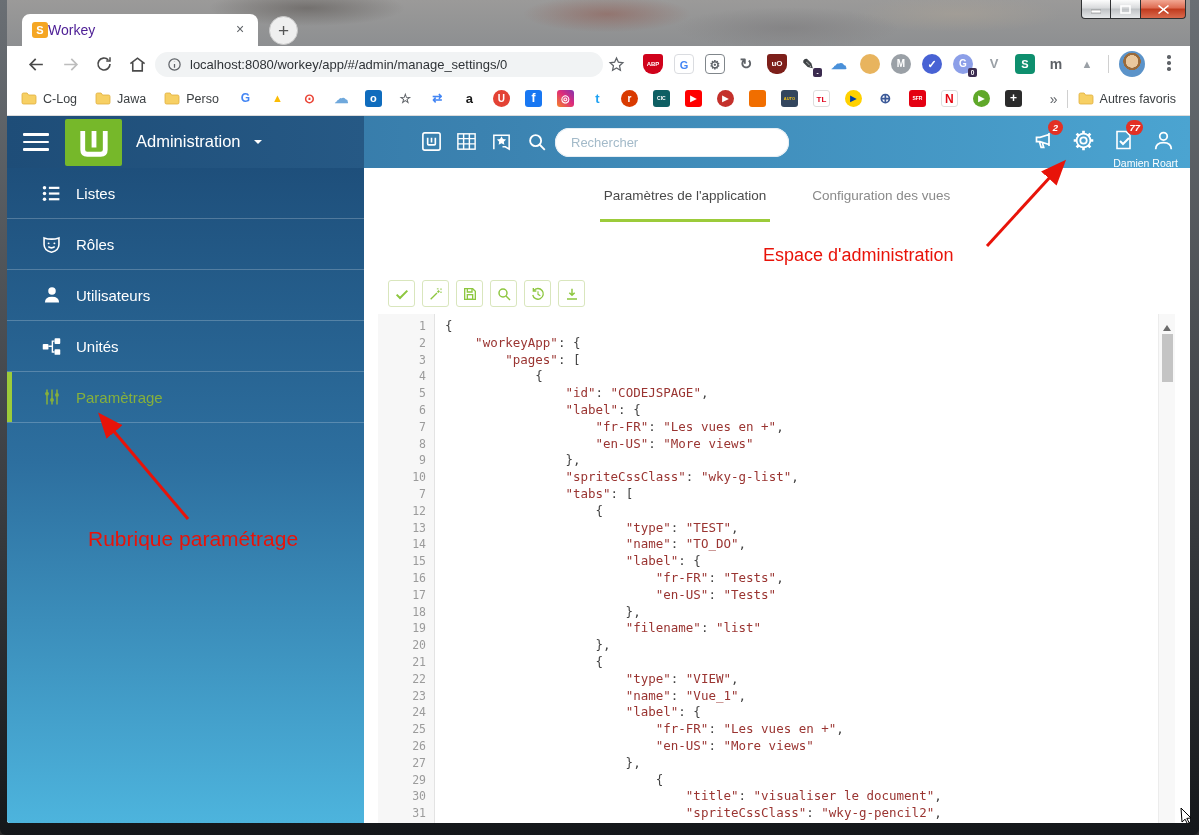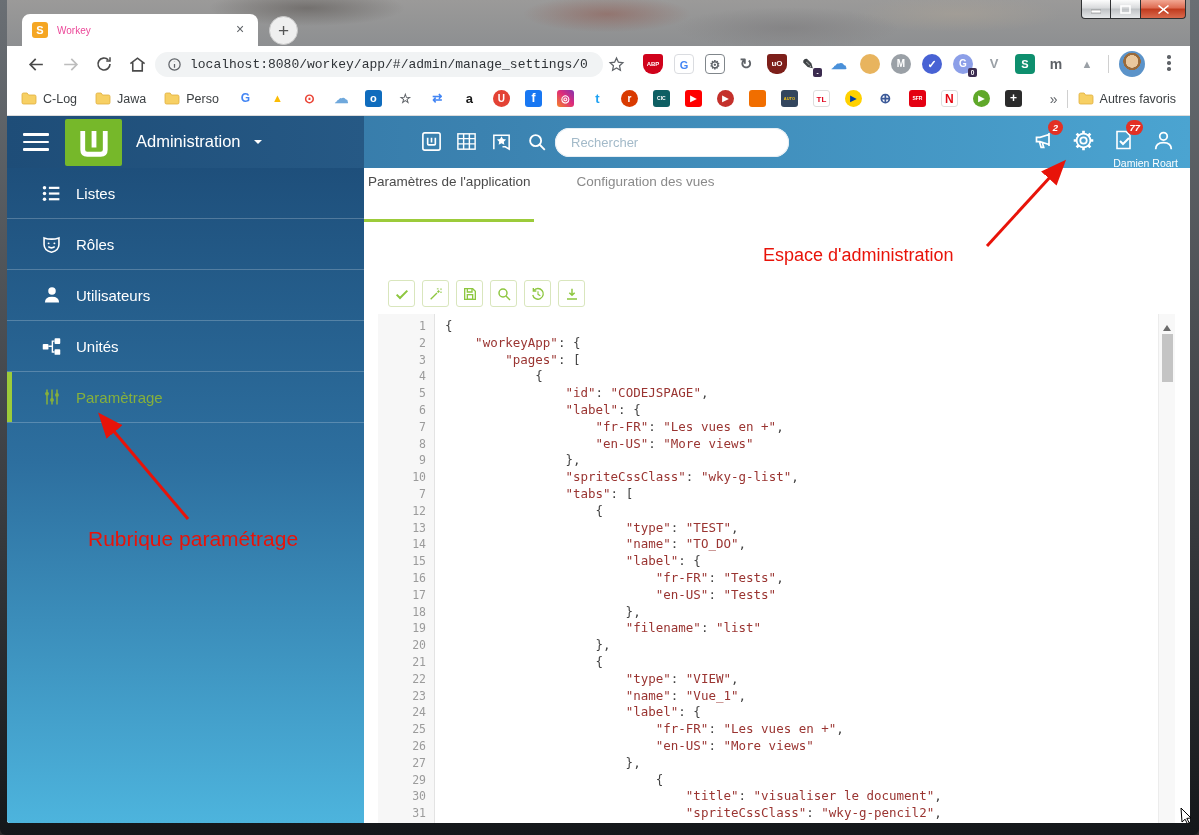--- a/index.html
+++ b/index.html
@@ -13,37 +13,37 @@
     background:
       radial-gradient(140px 26px at 300px 8px, rgba(70,64,60,.45), transparent 70%),
       radial-gradient(120px 26px at 600px 14px, rgba(140,62,48,.38), transparent 70%),
       radial-gradient(160px 30px at 780px 28px, rgba(120,118,120,.5), transparent 70%),
       radial-gradient(150px 26px at 950px 14px, rgba(175,165,150,.45), transparent 70%),
       linear-gradient(180deg,#9b9a99,#8d8f91);}
   .tab{position:absolute;left:15px;top:14px;width:236px;height:32px;background:#fff;
     border-radius:8px 8px 0 0;display:flex;align-items:center;padding:0 10px;}
   .favicon{width:16px;height:16px;border-radius:3px;background:#f5a623;color:#fff;
     font:700 11px/16px "Liberation Sans",sans-serif;text-align:center;flex:0 0 16px;}
-  .tab-title{margin-left:9px;font-size:10px;color:#ec4899;flex:1;}
+  .tab-title{font-size:14px;color:#4c1d95;flex:1;}
   .tab-close{width:16px;height:16px;color:#5f6368;font-size:14px;line-height:15px;text-align:center;cursor:default;}
   .newtab{position:absolute;left:262px;top:16px;width:29px;height:29px;border-radius:50%;
     background:#efefef;border:1px solid #c9c9c9;color:#555;font-size:19px;line-height:27px;text-align:center;}
   .winctl{position:absolute;top:0;right:4px;display:flex;z-index:40;}
   .wbtn{height:19px;border:1px solid #2f3133;border-top:none;display:flex;align-items:center;justify-content:center;
     background:linear-gradient(180deg,#fdfdfd,#d8dadc 45%,#bfc2c5 50%,#e6e8ea);}
   .wbtn.min{width:30px;border-radius:0 0 0 4px;}
   .wbtn.max{width:29px;border-left:none;border-right:none;}
   .wbtn.close{width:46px;border-radius:0 0 4px 0;
     background:linear-gradient(180deg,#f2a793,#dd6a50 45%,#c03a1d 50%,#d96a4e);}
   
   .btoolbar{position:absolute;left:0;top:46px;width:100%;height:36px;background:#fff;}
   .nav-ic{position:absolute;top:5px;width:26px;height:26px;display:flex;align-items:center;justify-content:center;border-radius:50%;}
   .urlbox{position:absolute;left:148px;top:6px;width:448px;height:25px;border-radius:13px;background:#f1f3f4;
     display:flex;align-items:center;padding:0 12px;}
-  .urltext{font-size:13px;color:#2f3337;margin-left:8px;white-space:nowrap;overflow:hidden;font-family:Liberation Mono, monospace;}
+  .urltext{font-size:13px;color:#2f3337;margin-left:8px;white-space:nowrap;overflow:hidden;}
   .exts{position:absolute;left:636px;top:8px;display:flex;gap:11px;align-items:center;}
   .ext{position:relative;width:20px;height:20px;font:700 10px/20px "Liberation Sans",sans-serif;text-align:center;border-radius:4px;}
   .ext.round{border-radius:50%;}
   .ext.shield{border-radius:3px 3px 9px 9px;}
   .ext.plain{background:transparent;}
   .ext .ebadge{position:absolute;right:-4px;bottom:-3px;min-width:9px;height:9px;background:#3b2b4f;color:#fff;
     font:700 6.5px/9px "Liberation Sans",sans-serif;border-radius:2px;padding:0 1px;}
   .ext-divider{width:1px;height:18px;background:#d0d0d0;margin:0 1px;}
   .avatar{width:26px;height:26px;border-radius:50%;
     background:radial-gradient(circle at 50% 40%, #e9c79d 0 30%, #9a6a3a 32% 42%, #5b93c9 44% 100%);}
@@ -85,21 +85,21 @@
   
   .sidebar{position:absolute;left:0;top:52px;width:357px;height:655px;
     background:linear-gradient(180deg,#1e4f7b 0%,#2d6f9f 45%,#4db4dd 100%);}
   .side-item{position:relative;height:51px;display:flex;align-items:center;gap:13px;padding-left:33px;
     border-bottom:1px solid rgba(255,255,255,.22);color:#fff;font-size:15px;cursor:default;}
   .side-item .sic{width:23px;height:23px;display:flex;align-items:center;justify-content:center;}
   .side-item.active{color:#86b03c;}
   .side-item.active::before{content:"";position:absolute;left:0;top:0;bottom:0;width:5px;background:#9ccb3a;}
   
   .main{position:absolute;left:357px;top:52px;width:826px;height:655px;background:#fff;}
-  .apptabs{display:flex;justify-content:flex-start;gap:38px;padding-top:6px;height:54px;}
+  .apptabs{display:flex;justify-content:center;gap:38px;padding-top:20px;height:54px;}
   .apptab{font-size:13.5px;color:#8a8a8a;padding:0 4px 13px;}
   .apptab.active{color:#4a4a4a;border-bottom:3px solid #9ccb3a;}
   .etoolbar{position:absolute;left:24px;top:112px;display:flex;gap:7px;}
   .tbtn{width:27px;height:27px;background:#fff;border:1px solid #d9e6bd;border-radius:3px;color:#8dc63f;
     display:flex;align-items:center;justify-content:center;padding:0;}
   .editor{position:absolute;left:14px;top:146px;width:797px;height:553px;background:#fff;overflow:hidden;}
   .gutter-bg{position:absolute;left:0;top:0;bottom:0;width:57px;background:#f7f7f7;border-right:1px solid #e3e3e3;}
   .code-lines{position:absolute;left:0;top:4px;right:17px;}
   .cl{display:flex;height:16.8px;white-space:pre;}
   .ln{width:57px;flex:0 0 57px;text-align:right;padding-right:9px;color:#9b9b9b;

